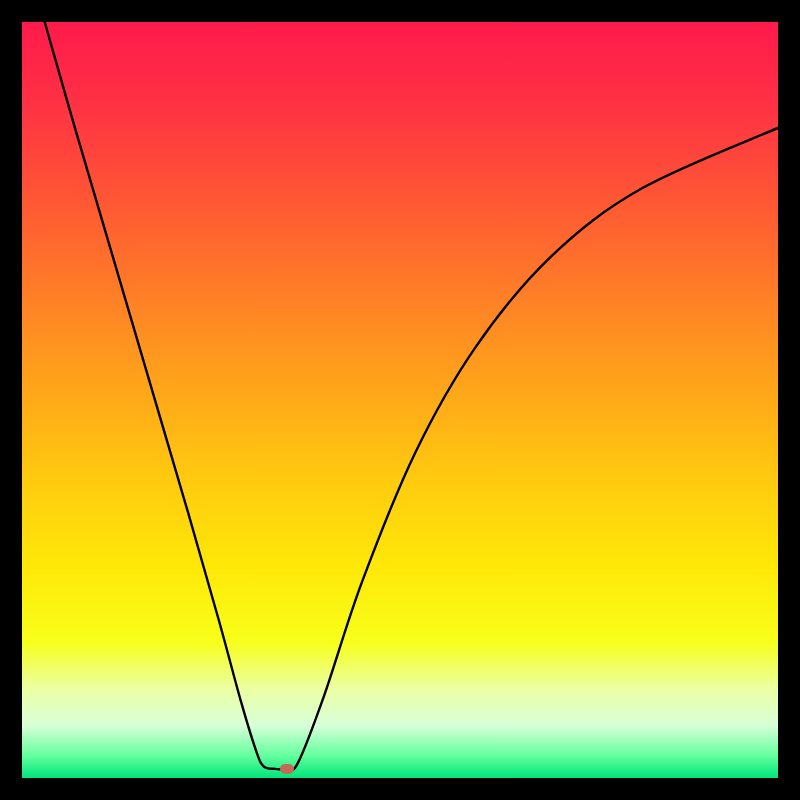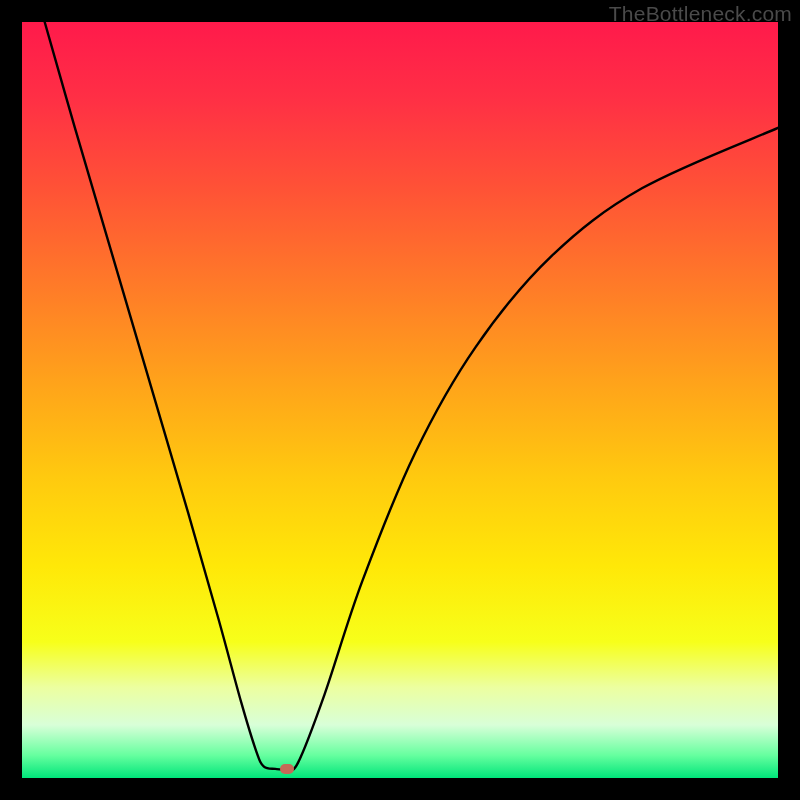--- a/index.html
+++ b/index.html
@@ -55,14 +55,13 @@
 </head>
 <body>
 
 <div class="frame">
   <div class="plot-area" id="plot" style="background: linear-gradient(rgb(255, 26, 75) 0%, rgb(255, 47, 69) 10%, rgb(255, 82, 54) 22%, rgb(255, 123, 40) 35%, rgb(255, 164, 26) 48%, rgb(255, 201, 15) 60%, rgb(255, 232, 8) 72%, rgb(247, 255, 26) 82%, rgb(236, 255, 160) 88%, rgb(216, 255, 216) 93%, rgb(102, 255, 159) 97%, rgb(0, 229, 122) 100%);">
     <svg class="curve" id="curve-svg" viewBox="0 0 756 756" preserveAspectRatio="none">
       <path id="curve-path" d="M 22.68 0.00 C 27.72 17.64, 41.58 66.78, 52.92 105.84 C 64.26 144.90, 78.12 191.52, 90.72 234.36 C 103.32 277.20, 115.92 320.04, 128.52 362.88 C 141.12 405.72, 154.98 452.34, 166.32 491.40 C 177.66 530.46, 187.74 565.74, 196.56 597.24 C 205.38 628.74, 212.94 658.35, 219.24 680.40 C 225.54 702.45, 230.58 718.83, 234.36 729.54 C 238.14 740.25, 238.77 741.76, 241.92 744.66 C 245.07 747.56, 249.48 746.55, 253.26 746.93 C 257.04 747.31, 260.82 747.94, 264.60 746.93 C 268.38 745.92, 269.64 753.23, 275.94 740.88 C 282.24 728.53, 291.69 703.08, 302.40 672.84 C 313.11 642.60, 325.08 599.76, 340.20 559.44 C 355.32 519.12, 374.22 469.98, 393.12 430.92 C 412.02 391.86, 430.92 357.84, 453.60 325.08 C 476.28 292.32, 501.48 260.82, 529.20 234.36 C 556.92 207.90, 582.12 187.74, 619.92 166.32 C 657.72 144.90, 733.32 115.92, 756.00 105.84" fill="none" stroke="#000" stroke-width="2.4" stroke-linejoin="round" stroke-linecap="round"></path>
     </svg>
     <div class="marker" id="marker" style="left: 257.6px; top: 741.928px;"></div>
   </div>
-  <div class="watermark">TheBottleneck.com</div>
 </div>
 
 </body></html>

